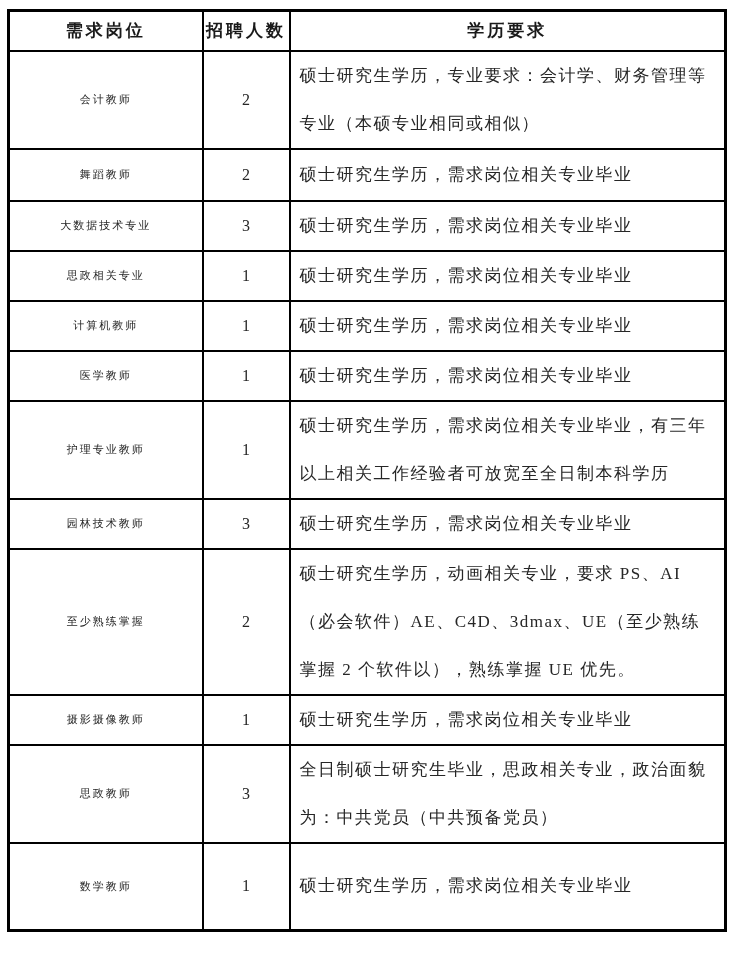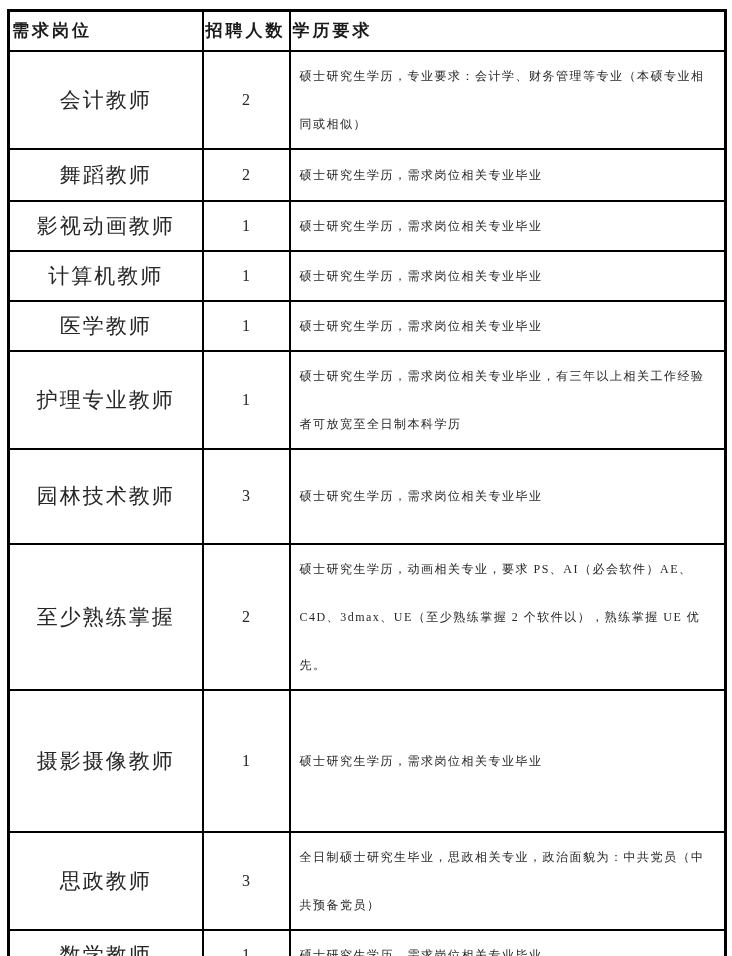--- a/index.html
+++ b/index.html
@@ -33,38 +33,38 @@
   table.recruit td {
     border: 2px solid #000000;
     vertical-align: middle;
     overflow: hidden;
   }
   table.recruit th {
     height: 40px;
     font-size: 17px;
     font-weight: bold;
     letter-spacing: 3px;
-    text-align: left;
+    text-align: center;
     color: #1a1a1a;
     padding: 2px;
   }
   td.cell-position {
     text-align: center;
-    font-size: 21px;
+    font-size: 11px;
     letter-spacing: 2px;
     padding: 2px 4px;
   }
   td.cell-count {
     text-align: center;
     font-size: 16px;
     padding: 2px;
   }
   td.cell-req {
     text-align: left;
-    font-size: 12px;
+    font-size: 17px;
     letter-spacing: 1.5px;
     line-height: 48px;
     padding: 0 10px 0 9px;
   }
   
   tbody tr:nth-child(1)  { height: 94px; }  
   tbody tr:nth-child(2)  { height: 52px; margin-top: 32px; }  
   tbody tr:nth-child(3)  { height: 46px; }  
   tbody tr:nth-child(4)  { height: 46px; }  
   tbody tr:nth-child(5)  { height: 42px; }  
@@ -99,21 +99,26 @@
         <td class="cell-position">会计教师</td>
         <td class="cell-count">2</td>
         <td class="cell-req">硕士研究生学历，专业要求：会计学、财务管理等专业（本硕专业相同或相似）</td>
       </tr>
       <tr>
         <td class="cell-position">舞蹈教师</td>
         <td class="cell-count">2</td>
         <td class="cell-req">硕士研究生学历，需求岗位相关专业毕业</td>
       </tr>
       <tr>
-        <td class="cell-position">影视动画教师</td>
+        <td class="cell-position">大数据技术专业</td>
+        <td class="cell-count">3</td>
+        <td class="cell-req">硕士研究生学历，需求岗位相关专业毕业</td>
+      </tr>
+      <tr>
+        <td class="cell-position">思政相关专业</td>
         <td class="cell-count">1</td>
         <td class="cell-req">硕士研究生学历，需求岗位相关专业毕业</td>
       </tr>
       <tr>
         <td class="cell-position">计算机教师</td>
         <td class="cell-count">1</td>
         <td class="cell-req">硕士研究生学历，需求岗位相关专业毕业</td>
       </tr>
       <tr>
         <td class="cell-position">医学教师</td>

